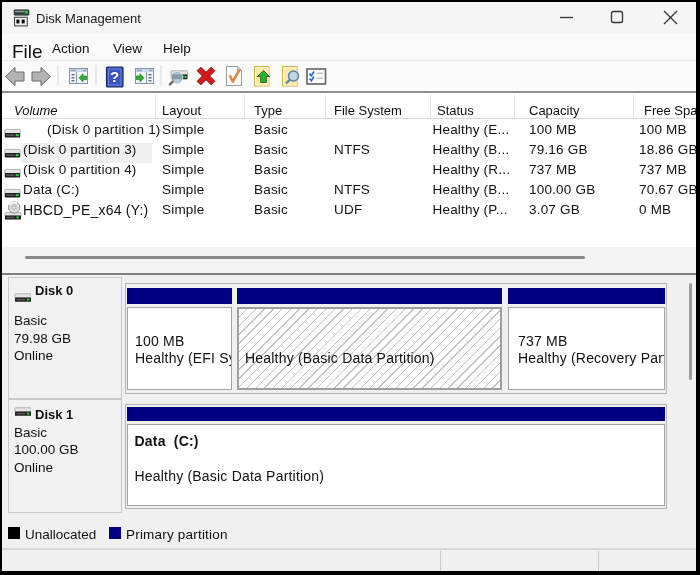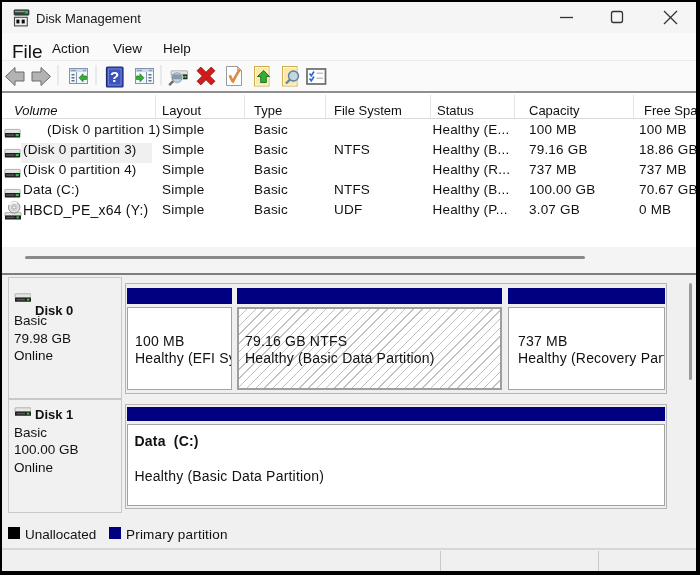--- a/index.html
+++ b/index.html
@@ -218,37 +218,36 @@
 <div class="abs" style="left:25px;top:255.5px;width:560px;height:3px;background:#8a8a8a;border-radius:2px;"></div>
 <div class="abs" style="left:689px;top:283px;width:3px;height:97px;background:#9b9b9b;border-radius:2px;"></div>
 
 <div class="abs" style="left:8px;top:277px;width:114px;height:122px;background:#f1f1f1;border:1px solid #c9c9c9;box-sizing:border-box;"></div>
 <svg class="abs" style="left:14px;top:292px;" width="17" height="13" viewBox="0 0 17 13">
   <rect x="1" y="1.8" width="16" height="4" rx="0.6" fill="#e6e6e6" stroke="#9a9a9a" stroke-width="0.7"></rect>
   <rect x="1" y="5.4" width="16" height="4.4" rx="0.6" fill="#1e1e1e"></rect>
   <rect x="2.6" y="6.8" width="8.5" height="1.6" fill="#555"></rect>
   <rect x="12.8" y="6.6" width="2.6" height="2" fill="#2fbf43"></rect>
 </svg>
-<div class="t" style="left:35px;top:303px;font-size:13px;font-weight:bold;">Disk 0</div>
+<div class="t" style="left:35px;top:283px;font-size:13px;font-weight:bold;">Disk 0</div>
 <div class="t" style="left:14px;top:313px;font-size:13.5px;">Basic</div>
 <div class="t" style="left:14px;top:330.5px;font-size:13.5px;">79.98 GB</div>
 <div class="t" style="left:14px;top:348px;font-size:13.5px;">Online</div>
 
 <div class="abs" style="left:125px;top:283px;width:542px;height:111px;background:#efefef;border:1px solid #b5b5b5;box-sizing:border-box;"></div>
 
 <div class="abs" style="left:127px;top:288px;width:105px;height:16px;background:#000080;"></div>
 <div class="abs" style="left:127px;top:307px;width:105px;height:83px;background:#fff;border:1px solid #a3a3a3;box-sizing:border-box;overflow:hidden;">
   <div class="t" style="left:7px;top:25px;font-size:14px;letter-spacing:0.2px;">100 MB</div>
   <div class="t" style="left:7px;top:42px;font-size:14px;letter-spacing:0.2px;">Healthy (EFI Sy</div>
 </div>
 
 <div class="abs" style="left:237px;top:288px;width:265px;height:16px;background:#000080;"></div>
 <div class="abs" style="left:237px;top:307px;width:265px;height:83px;border:2.5px solid #9e9e9e;box-sizing:border-box;overflow:hidden;
      background:repeating-linear-gradient(135deg,#ffffff 0px,#ffffff 5.2px,#c2c2c2 5.2px,#c2c2c2 6.2px);">
-  <div class="t" style="left:6px;top:23.5px;font-size:14px;letter-spacing:0.2px;">79.16 GB NTFS</div>
   <div class="t" style="left:6px;top:40.5px;font-size:14px;letter-spacing:0.2px;">Healthy (Basic Data Partition)</div>
 </div>
 
 <div class="abs" style="left:508px;top:288px;width:157px;height:16px;background:#000080;"></div>
 <div class="abs" style="left:508px;top:307px;width:157px;height:83px;background:#fff;border:1px solid #a3a3a3;box-sizing:border-box;overflow:hidden;">
   <div class="t" style="left:9px;top:25px;font-size:14px;letter-spacing:0.2px;">737 MB</div>
   <div class="t" style="left:9px;top:42px;font-size:14px;letter-spacing:0.2px;">Healthy (Recovery Part</div>
 </div>
 
 <div class="abs" style="left:8px;top:399px;width:114px;height:114px;background:#f1f1f1;border:1px solid #c9c9c9;box-sizing:border-box;"></div>

